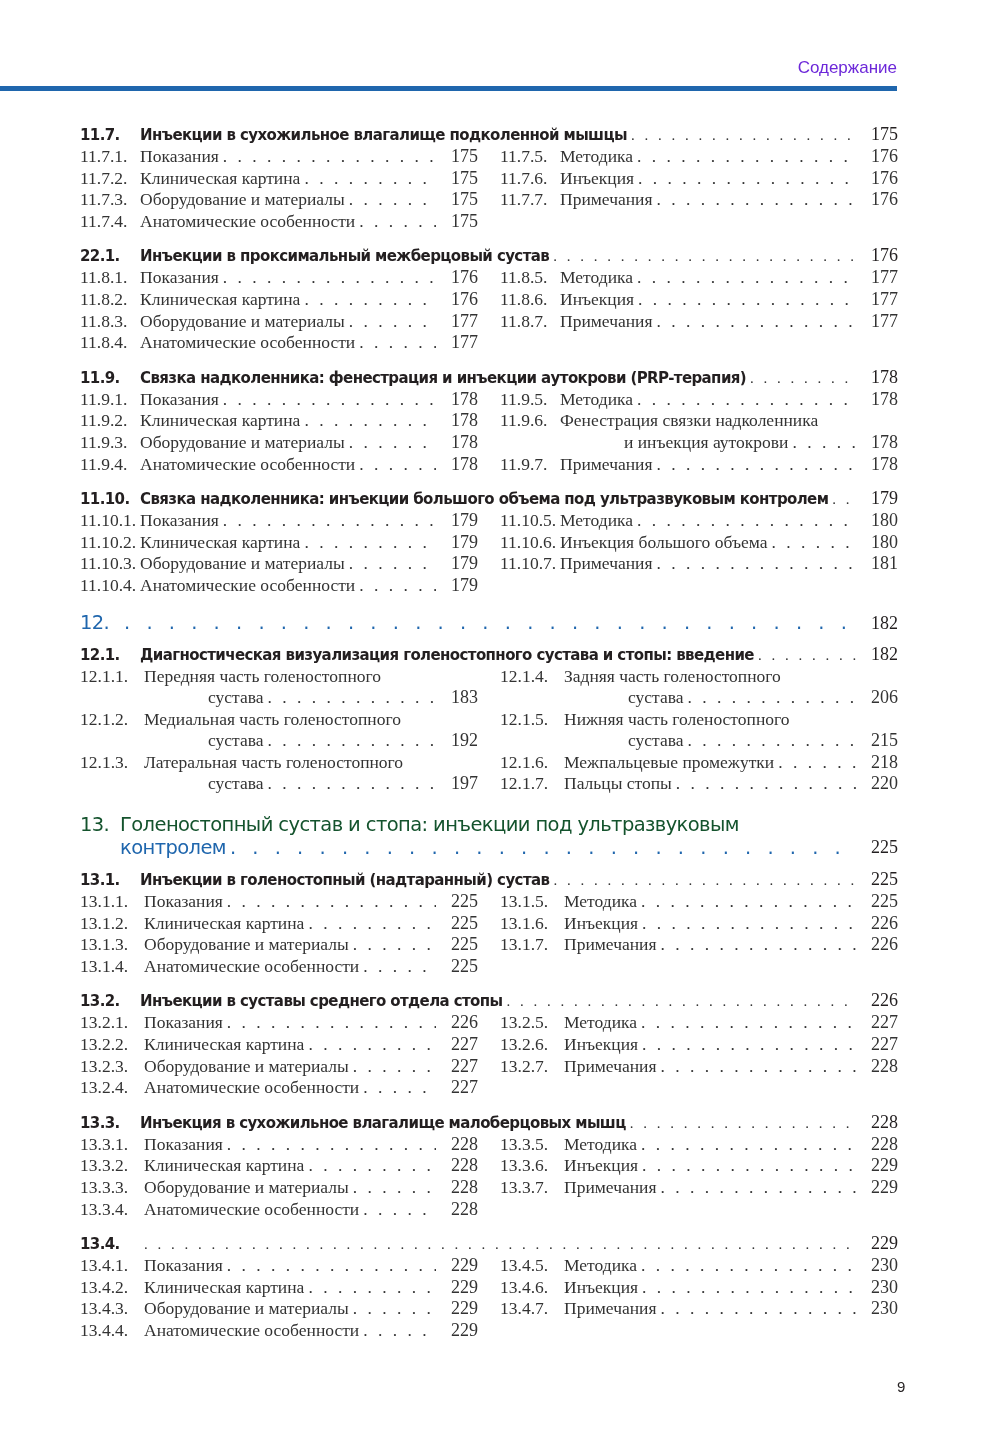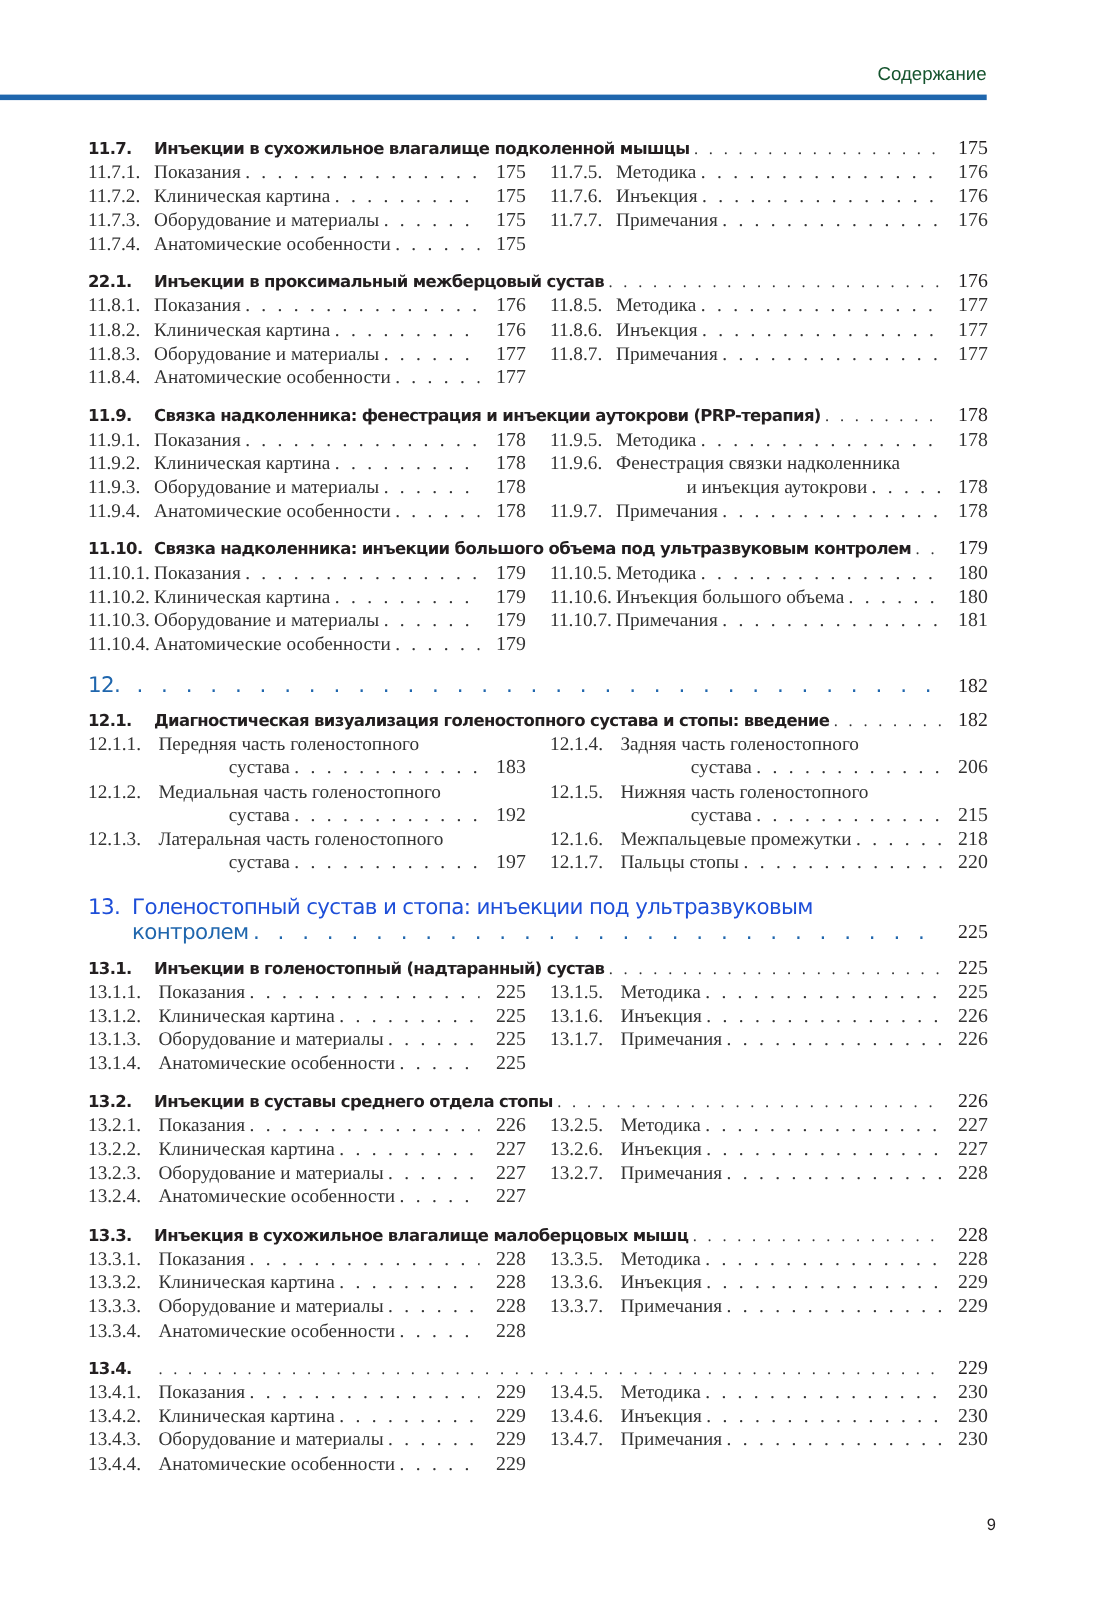--- a/index.html
+++ b/index.html
@@ -1,17 +1,17 @@
 <!DOCTYPE html>
 <html><head>
 <meta charset="utf-8">
 <style>
   html, body { margin:0; padding:0; background:#fff; }
   body { width:1000px; height:1455px; position:relative; overflow:hidden; color:#231f20; }
-  .header-title { position:absolute; right:103px; top:58px; font-family:"Liberation Sans", sans-serif; font-size:17px; color:#14532d; }
+  .header-title { position:absolute; right:103px; top:58px; font-family:"Liberation Sans", sans-serif; font-size:17px; color:#6d28d9; }
   .header-rule { position:absolute; left:0; top:86px; width:897px; height:5px; background:#1f66ad; }
   .toc { position:absolute; left:80px; top:124px; width:818px; }
   .sec { margin-bottom:12px; }
   .sec-head { display:flex; align-items:baseline; font-family:"DejaVu Sans", sans-serif; font-size:15px; font-weight:bold; letter-spacing:-0.6px; height:22px; }
   .sec-head .num { width:60px; flex:none; }
   .sec-head .title { white-space:nowrap; }
   .dots { flex:1; overflow:hidden; white-space:nowrap; font-family:"Liberation Serif", serif; font-weight:normal; letter-spacing:3px; color:#333; margin:0 4px; }
   .dots::after { content:". . . . . . . . . . . . . . . . . . . . . . . . . . . . . . . . . . . . . . . . . . . . . . . . . . . . . . . . . . . . . . . . . . . . . . . . . . . . ."; }
   .pg { font-family:"Liberation Serif", serif; font-weight:normal; font-size:18px; width:38px; text-align:right; flex:none; letter-spacing:0; }
   .cols { display:flex; justify-content:space-between; }
@@ -21,21 +21,21 @@
   .item .inum { flex:none; width:60px; white-space:nowrap; }
   .item .inum.w13 { width:64px; }
   .item .inum.w10 { width:60px; }
   .item .ititle { white-space:nowrap; }
   .item .pg, .cont .pg { font-size:18px; }
   .chap { display:flex; align-items:baseline; font-family:"DejaVu Sans", sans-serif; font-size:19.5px; color:#1f66ad; letter-spacing:-0.6px; margin:8px 0 10px 0; }
   .chap .cnum { flex:none; width:40px; }
   .chap .dots { color:#1f66ad; font-family:"DejaVu Sans", sans-serif; letter-spacing:5px; }
   .chap .pg { color:#231f20; }
   .chap-block { margin:6px 0 10px 0; }
-  .chap-line1 { font-family:"DejaVu Sans", sans-serif; font-size:19.5px; color:#1d4ed8; letter-spacing:-0.6px; display:flex; }
+  .chap-line1 { font-family:"DejaVu Sans", sans-serif; font-size:19.5px; color:#14532d; letter-spacing:-0.6px; display:flex; }
   .chap-line1 .cnum { width:40px; flex:none; }
   .chap-line2 { display:flex; align-items:center; font-family:"DejaVu Sans", sans-serif; font-size:19.5px; color:#1f66ad; letter-spacing:-0.6px; padding-left:40px; }
   .chap-line2 .dots { color:#1f66ad; letter-spacing:5px; font-family:"DejaVu Sans", sans-serif; }
   .chap-line2 .pg { color:#231f20; }
   .page-num { position:absolute; left:897px; top:1378px; font-family:"Liberation Sans", sans-serif; font-size:15px; color:#231f20; }
 </style>
 </head>
 <body>
 
 <div class="header-title">Содержание</div>

